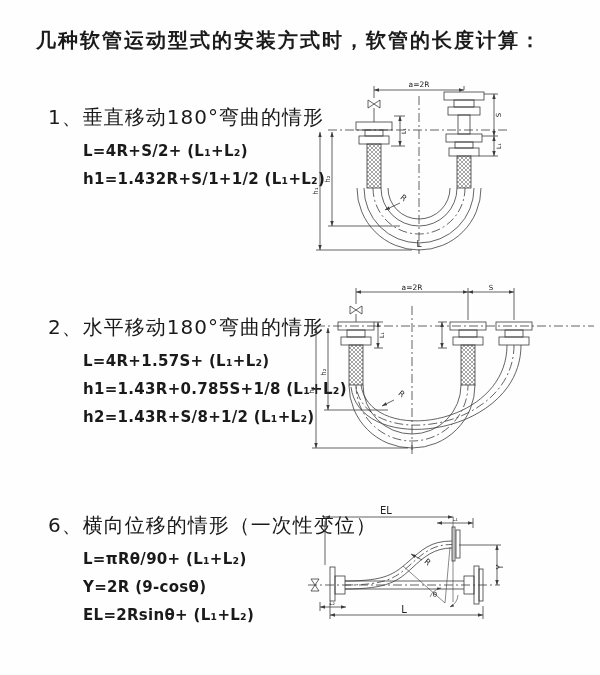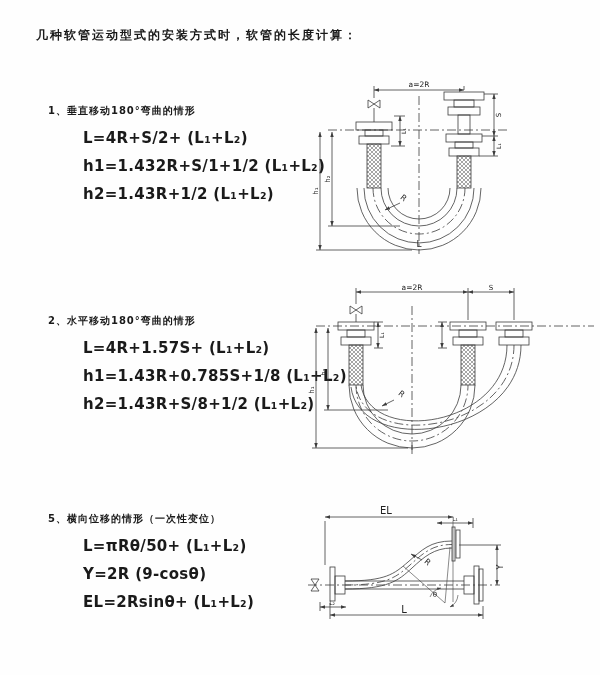--- a/index.html
+++ b/index.html
@@ -4,59 +4,58 @@
 <style>
   * { margin:0; padding:0; box-sizing:border-box; }
   html,body { width:600px; height:675px; }
   body {
     position:relative; background:#fefefe; overflow:hidden;
     font-family:"DejaVu Sans","Liberation Sans",sans-serif;
     color:#1a1a1a;
   }
   .title {
     position:absolute; left:36px; top:27px;
-    font-size:12px; font-weight:bold; letter-spacing:2px;
+    font-size:20px; font-weight:bold; letter-spacing:2px;
   }
   .sec { position:absolute; left:48px; }
-  .sec-heading { font-size:10px; font-weight:bold; letter-spacing:1px; }
+  .sec-heading { font-size:20px; font-weight:normal; letter-spacing:1px; }
   .formulas { margin-top:6px; padding-left:28px; }
   .formula { font-size:15px; font-weight:bold; line-height:28px; letter-spacing:0.3px; white-space:pre;margin-left:7px; }
   #sec1 { top:104px; }
   #sec2 { top:314px; }
   #sec3 { top:512px; }
   svg.diag { position:absolute; }
   svg text { fill:#222; stroke:none; font-family:"DejaVu Sans","Liberation Sans",sans-serif; }
 </style>
 </head>
 <body>
 
 <div class="title">几种软管运动型式的安装方式时，软管的长度计算：</div>
 
 <div class="sec" id="sec1">
   <div class="sec-heading">1、垂直移动180°弯曲的情形</div>
   <div class="formulas">
     <div class="formula">L=4R+S/2+ (L₁+L₂)</div>
     <div class="formula">h1=1.432R+S/1+1/2 (L₁+L₂)</div>
-    <div class="formula">h2=1.43R+1/2 (L₁+L₂)</div>
   </div>
 </div>
 
 <div class="sec" id="sec2">
   <div class="sec-heading">2、水平移动180°弯曲的情形</div>
   <div class="formulas">
     <div class="formula">L=4R+1.57S+ (L₁+L₂)</div>
     <div class="formula">h1=1.43R+0.785S+1/8 (L₁+L₂)</div>
     <div class="formula">h2=1.43R+S/8+1/2 (L₁+L₂)</div>
   </div>
 </div>
 
 <div class="sec" id="sec3">
-  <div class="sec-heading">5、横向位移的情形（一次性变位）</div>
+  <div class="sec-heading">6、横向位移的情形（一次性变位）</div>
   <div class="formulas">
-    <div class="formula">L=πRθ/50+ (L₁+L₂)</div>
+    <div class="formula">L=πRθ/90+ (L₁+L₂)</div>
     <div class="formula">Y=2R (9-cosθ)</div>
     <div class="formula">EL=2Rsinθ+ (L₁+L₂)</div>
   </div>
 </div>
 
 <svg class="diag" style="left:312px; top:76px;" width="288" height="182" viewBox="0 0 288 182">
   <defs>
     <marker id="ar1" markerWidth="7" markerHeight="6" refX="6.4" refY="2.2" orient="auto-start-reverse">
       <path d="M0,0 L6.6,2.2 L0,4.4 Z" fill="#3c3c3c"></path>
     </marker>

